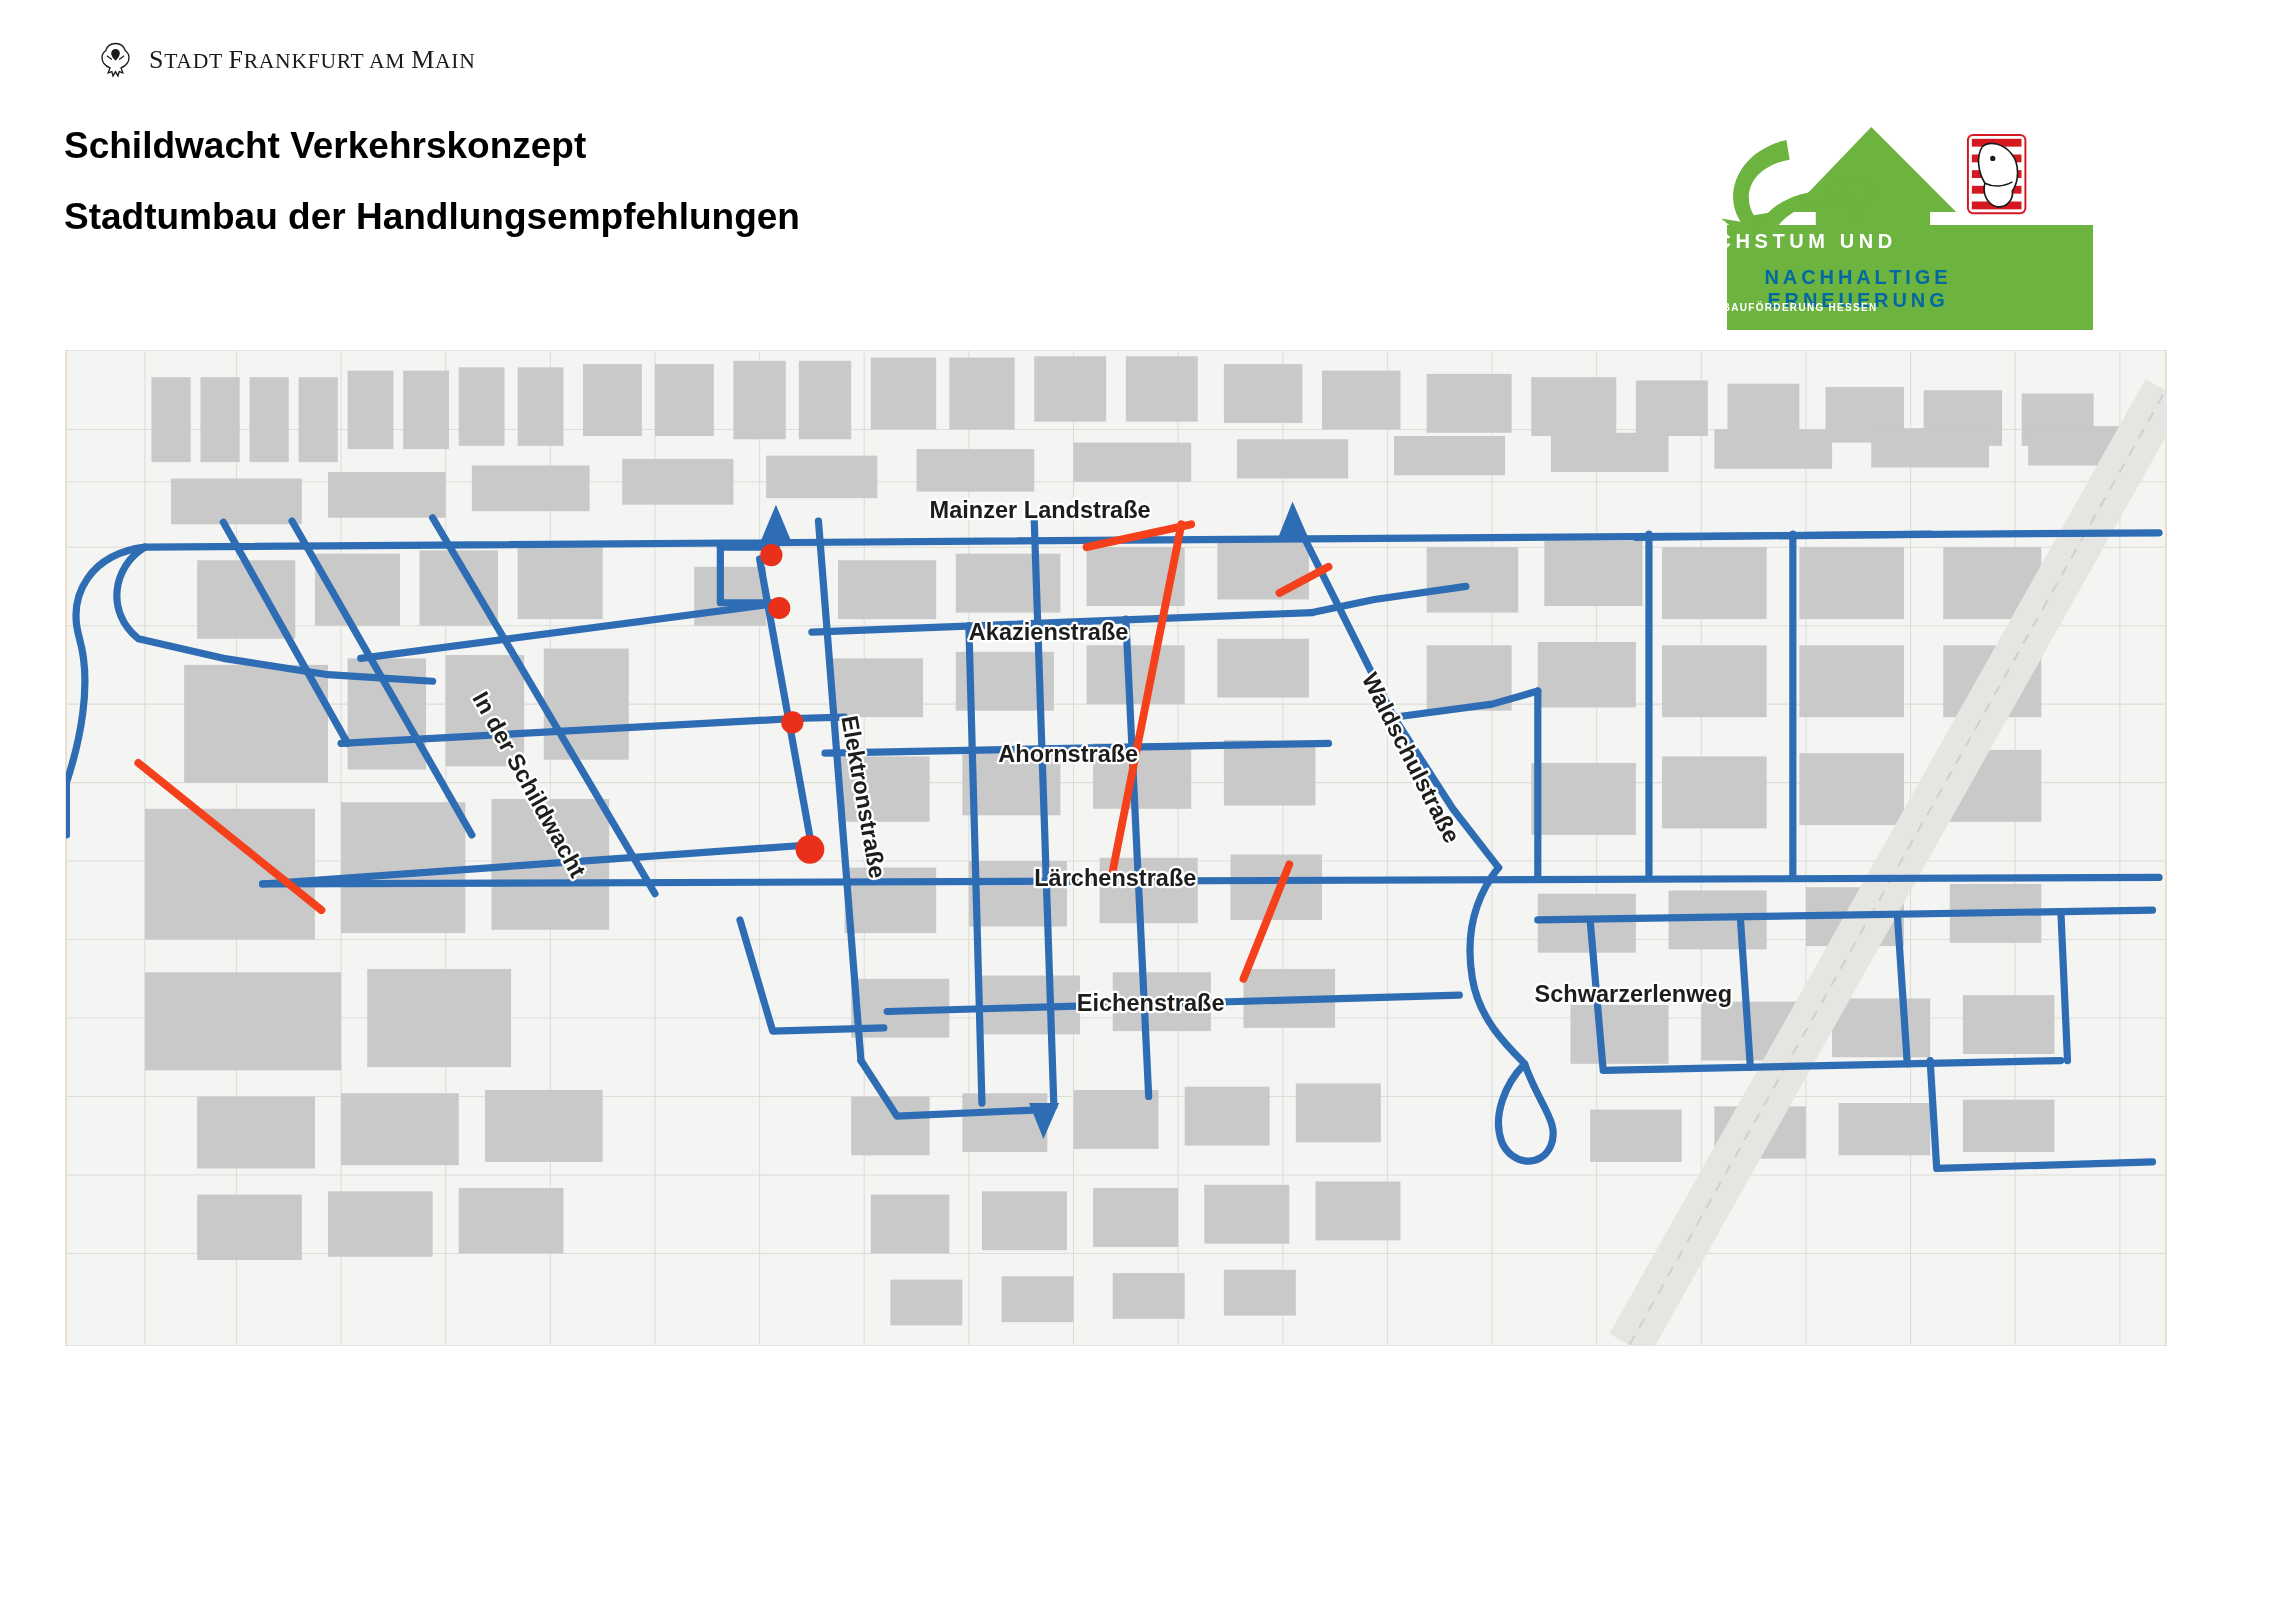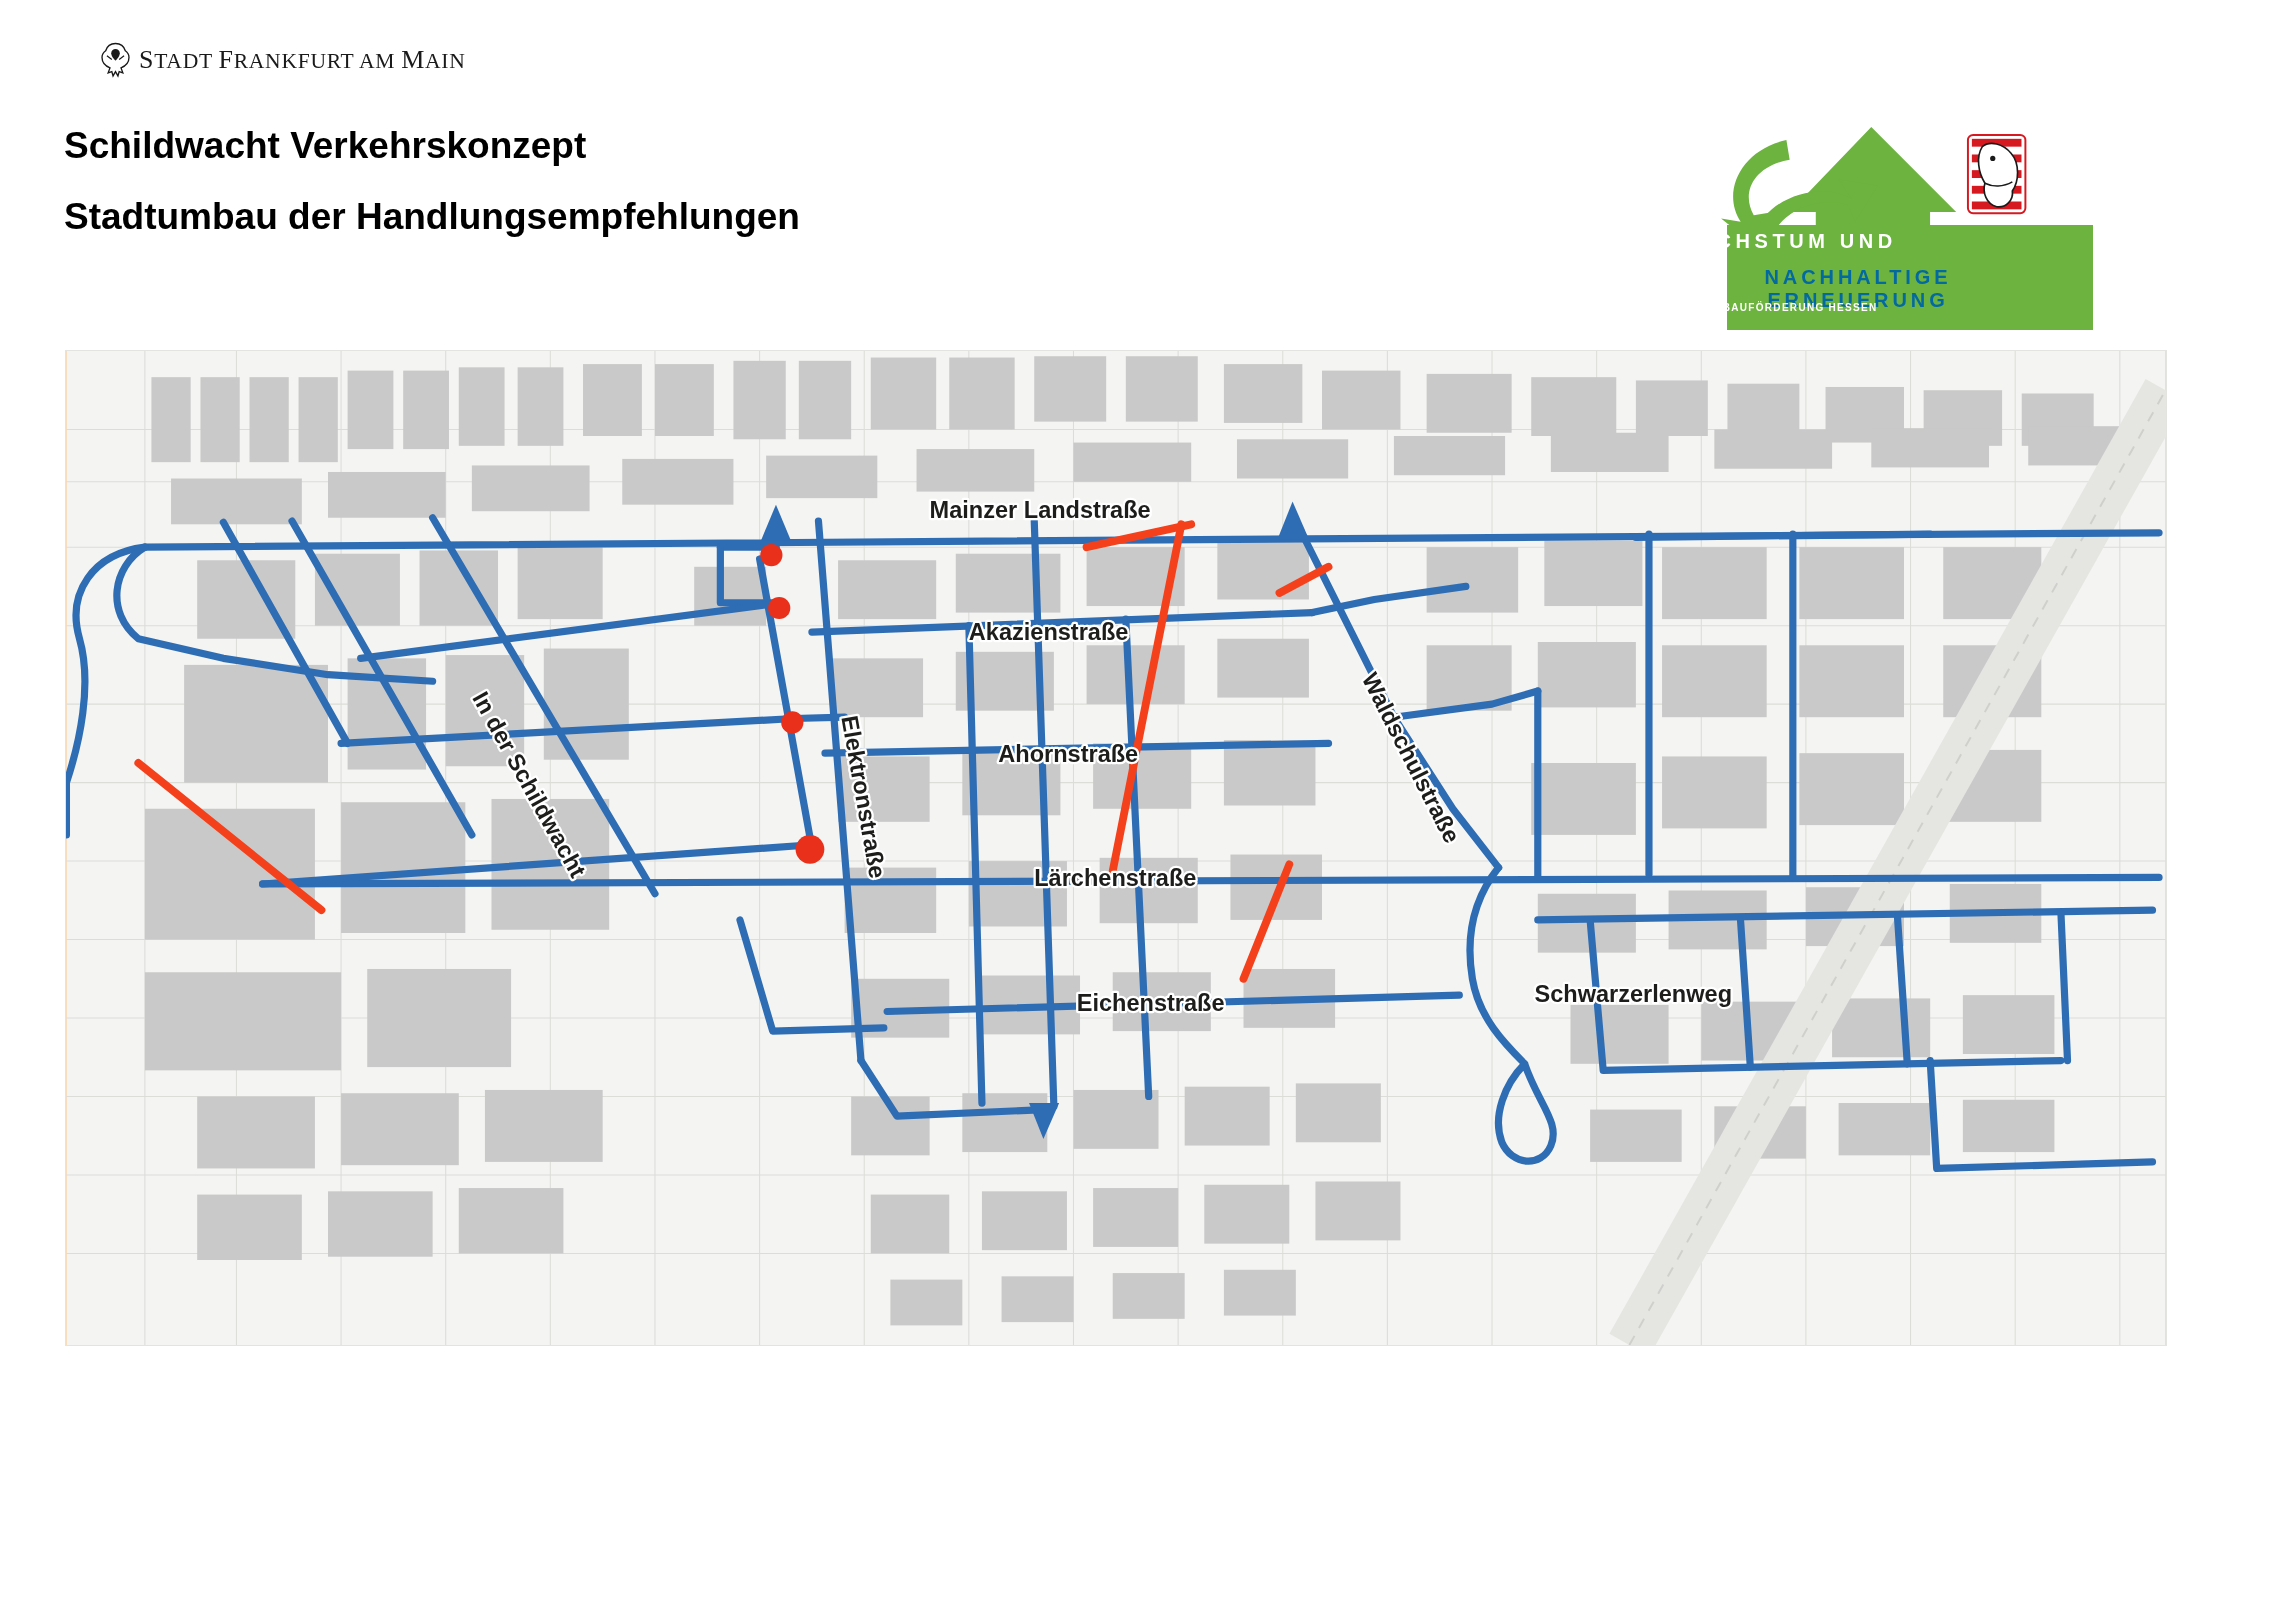--- a/index.html
+++ b/index.html
@@ -1,19 +1,19 @@
 <!DOCTYPE html>
 <html style="font-size:10.5px"><head>
 <meta charset="utf-8">
 <style>
   html,body{margin:0;padding:0;background:#ffffff;}
   body{width:2295px;height:1622px;position:relative;font-family:"Liberation Sans",sans-serif;overflow:hidden;}
 
   
-  #city-logo{position:absolute;left:97px;top:41px;display:flex;align-items:center;gap:5px;}
+  #city-logo{position:absolute;left:97px;top:41px;display:flex;align-items:center;gap:15px;}
   #city-logo .eagle{width:37px;height:38px;}
   #city-logo .wordmark{font-family:"Liberation Serif",serif;font-size:21.6px;letter-spacing:0.7px;color:#1a1a1a;white-space:nowrap;}
   #city-logo .wordmark .big{font-size:26px;}
 
   #title-block{position:absolute;left:64px;top:118px;color:#000;}
   #title-block .t1{font-size:29px;font-weight:bold;letter-spacing:0px;}
   #title-block .t2{font-size:37px;font-weight:bold;margin-top:6.5px;}
   #title-block .t3{font-size:37px;font-weight:bold;margin-top:29px;}
 
   

